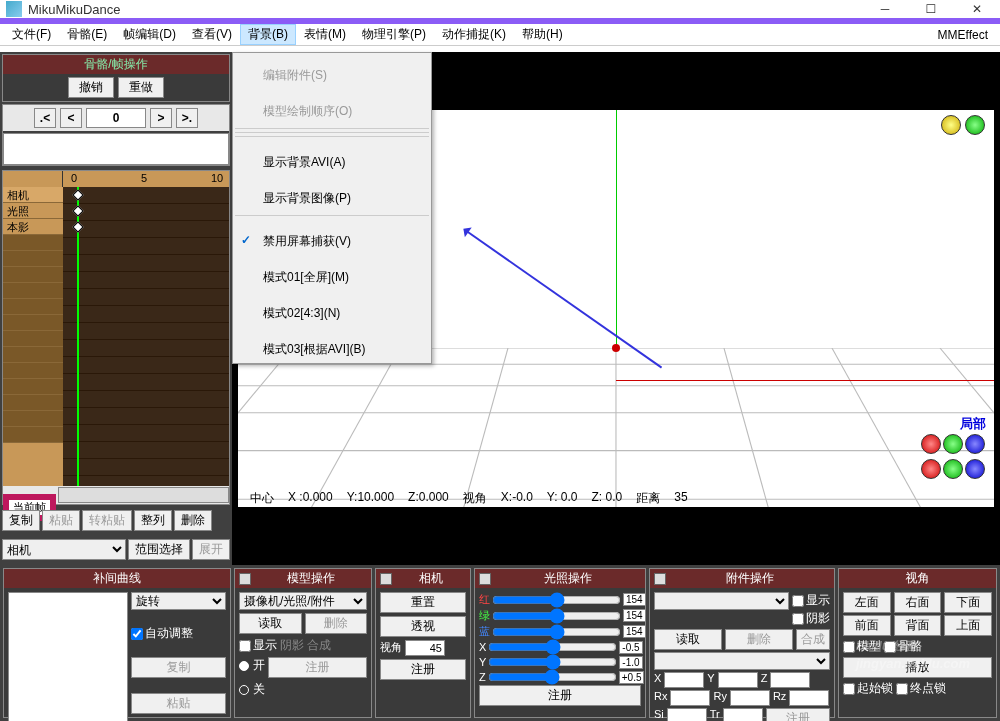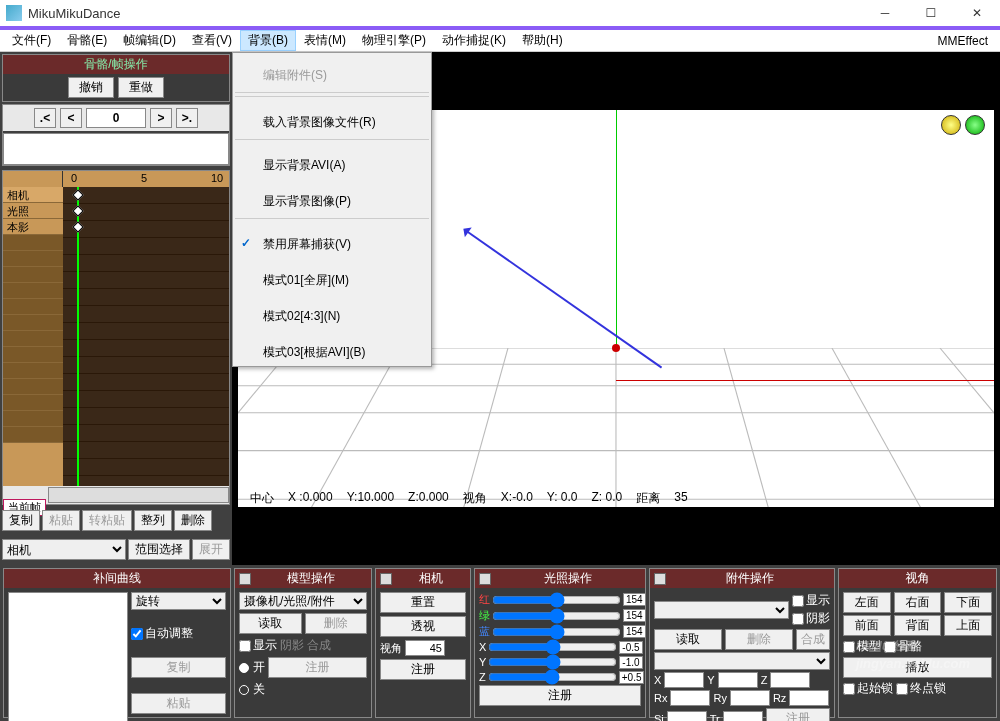--- a/index.html
+++ b/index.html
@@ -1,18 +1,18 @@
 <!DOCTYPE html>
 <html><head>
 <meta charset="utf-8">
 <style>
 * { margin: 0; padding: 0; box-sizing: border-box; font-family: "Microsoft YaHei", sans-serif; font-size: 12px; }
 body { background: #fff; width: 1000px; height: 721px; overflow: hidden; position: relative; }
 
-.titlebar { height: 30px; display: flex; align-items: center; background: #fff; border-bottom: 4px solid #8b5cf6; justify-content: flex-end; }
+.titlebar { height: 24px; display: flex; align-items: center; background: #fff; border-bottom: 6px solid #8b5cf6; justify-content: flex-end; }
 .titlebar .icon { width: 16px; height: 16px; margin: 0 6px; background: linear-gradient(135deg,#4ac,#8ce); }
 .titlebar .title { flex: 1; font-size: 13px; color: #333; }
 .titlebar .winbtn { width: 46px; height: 30px; display: flex; align-items: center; justify-content: center; color: #333; }
 
 .menubar { height: 22px; display: flex; align-items: center; background: #fff; border-bottom: 1px solid #ccc; padding: 0 4px; }
 .menubar .mitem { padding: 2px 8px; cursor: pointer; }
 .menubar .mitem.active { background: #cce8ff; border: 1px solid #99d1ff; padding: 1px 7px; }
 .menubar .spacer { flex: 1; }
 
 .workspace { position: absolute; top: 52px; left: 0; right: 0; bottom: 156px; background: #404040; display: flex; }
@@ -37,21 +37,21 @@
 .tl-ruler .rn { position: absolute; color: #000; font-size: 11px; top: 1px; }
 .tl-body { flex: 1; display: flex; position: relative; overflow: hidden; }
 .tl-labels { width: 60px; background: #c89858; }
 .tl-labels .lbl { height: 16px; border-bottom: 1px solid #8a6838; padding-left: 4px; font-size: 11px; color: #000; line-height: 16px; }
 .tl-labels .lbl.sel { background: #d8a868; }
 .tl-labels .lbl.dark { background: #7a5828; }
 .tl-grid { flex: 1; position: relative; background: repeating-linear-gradient(to bottom, #3a2818 0, #3a2818 16px, #2a1808 16px, #2a1808 17px), repeating-linear-gradient(to right, transparent 0, transparent 7px, #4a3828 7px, #4a3828 8px); }
 .tl-grid .curline { position: absolute; left: 14px; top: 0; bottom: 0; width: 2px; background: #0f0; }
 .tl-grid .key { position: absolute; width: 8px; height: 8px; background: #fff; border: 1px solid #000; transform: rotate(45deg); }
 .tl-foot { height: 18px; background: #e8e8e8; display: flex; align-items: center; }
-.tl-foot .cf { background: #fff; border: 1px solid #be185d; padding: 0 4px; font-size: 11px; margin-right: 2px; margin-top: 24px; }
+.tl-foot .cf { background: #fff; border: 6px solid #be185d; padding: 0 4px; font-size: 11px; margin-right: 2px; margin-top: 24px; }
 .tl-foot .scr { flex: 1; height: 16px; background: #ddd; border: 1px solid #888; }
 
 .ops-row { display: flex; gap: 2px; padding: 3px 0; flex-wrap: wrap; }
 .ops-row .btn { flex: 0 0 auto; padding: 1px 6px; }
 .ops-row select { flex: 1; min-width: 70px; border: 1px solid #888; font-size: 12px; }
 
 .viewport { flex: 1; position: relative; background: #000; }
 .vp-3d { position: absolute; top: 58px; left: 6px; right: 6px; bottom: 58px; background: #fff; overflow: hidden; }
 .vp-grid { position: absolute; left: 0; right: 0; top: 60%; bottom: 0; }
 .vp-axis-y { position: absolute; left: 50%; top: 0; bottom: 40%; width: 1px; background: #0c0; }
@@ -72,21 +72,21 @@
 .dropdown .dsep { height: 1px; background: #ccc; margin: 3px 2px; }
 .dropdown .dcheck:before { content: '✓'; position: absolute; left: 8px; color: #0066cc; font-weight: bold; }
 
 .bottom { position: absolute; left: 0; right: 0; bottom: 0; height: 156px; background: #404040; display: flex; gap: 3px; padding: 3px; }
 .bpanel { border: 1px solid #888; background: #3a3a3a; display: flex; flex-direction: column; }
 .bpanel .bhdr { background: #6b2a2a; color: #fff; text-align: center; padding: 1px 4px; font-size: 12px; display: flex; align-items: center; }
 .bpanel .bhdr .sq { width: 12px; height: 12px; background: #ddd; border: 1px solid #666; margin-right: 4px; }
 .bpanel .bhdr span { flex: 1; }
 .bpanel .bbody { flex: 1; padding: 4px; display: flex; flex-direction: column; gap: 3px; }
 .bpanel select { width: 100%; border: 1px solid #888; font-size: 12px; }
-.bpanel .row { display: flex; gap: 3px; align-items: center; }
+.bpanel .row { display: flex; gap: 3px; align-items: flex-start; }
 .bpanel .row .btn { flex: 1; text-align: center; }
 .bpanel label { color: #fff; font-size: 11px; display: flex; align-items: center; gap: 2px; }
 .bpanel input[type=checkbox] { width: 12px; height: 12px; }
 .bpanel input[type=text] { width: 40px; border: 1px solid #888; text-align: right; font-size: 11px; padding: 1px 2px; }
 .bpanel .slider-row { display: flex; align-items: center; gap: 2px; }
 .bpanel .slider-row .sl { color: #f44; font-size: 11px; width: 12px; }
 .bpanel .slider-row .sl.g { color: #4f4; } .bpanel .slider-row .sl.b { color: #48f; } .bpanel .slider-row .sl.w { color: #fff; }
 .bpanel .slider-row input[type=range] { flex: 1; height: 14px; }
 .bpanel .slider-row .val { width: 32px; color: #000; background: #fff; border: 1px solid #888; text-align: right; font-size: 10px; padding: 0 2px; }
 .curve-box { width: 120px; height: 130px; background: #fff; border: 1px solid #888; }
@@ -216,41 +216,50 @@
         </g>
       </svg>
       <div class="vp-axis-y"></div>
       <div class="vp-axis-x"></div>
       <div class="vp-origin"></div>
       <div class="vp-arrow"></div>
       <div class="vp-icons-tr">
         <span class="gizmo g-y"></span>
         <span class="gizmo g-g"></span>
       </div>
+      <div class="vp-icons-br">
+        <div class="vp-label-br">局部</div>
+        <div>
+          <span class="gizmo g-r"></span><span class="gizmo g-g"></span><span class="gizmo g-b"></span>
+        </div>
+        <div>
+          <span class="gizmo g-r"></span><span class="gizmo g-g"></span><span class="gizmo g-b"></span>
+        </div>
+      </div>
       <div class="vp-info">
         <span>中心</span>
         <span>X :0.000</span>
           <span>Y:10.000</span>
           <span>Z:0.000</span>
         <span>视角</span>
         <span>X:-0.0</span>
           <span>Y: 0.0</span>
           <span>Z: 0.0</span>
         <span>距离</span>
         <span>35</span>
       </div>
     </div>
   </div>
 </div>
 
 <div class="dropdown">
   <div class="ditem disabled">编辑附件(S)</div>
+  <div class="ditem disabled">模型绘制顺序(O)</div>
   <div class="dsep"></div>
   <div class="dsep"></div>
-  <div class="ditem">载入背景图像文件(R)</div>
   <div class="dsep"></div>
   <div class="ditem">显示背景AVI(A)</div>
   <div class="ditem">显示背景图像(P)</div>
   <div class="dsep"></div>
   <div class="ditem dcheck">禁用屏幕捕获(V)</div>
   <div class="ditem">模式01[全屏](M)</div>
   <div class="ditem">模式02[4:3](N)</div>
   <div class="ditem">模式03[根据AVI](B)</div>
 </div>
 

